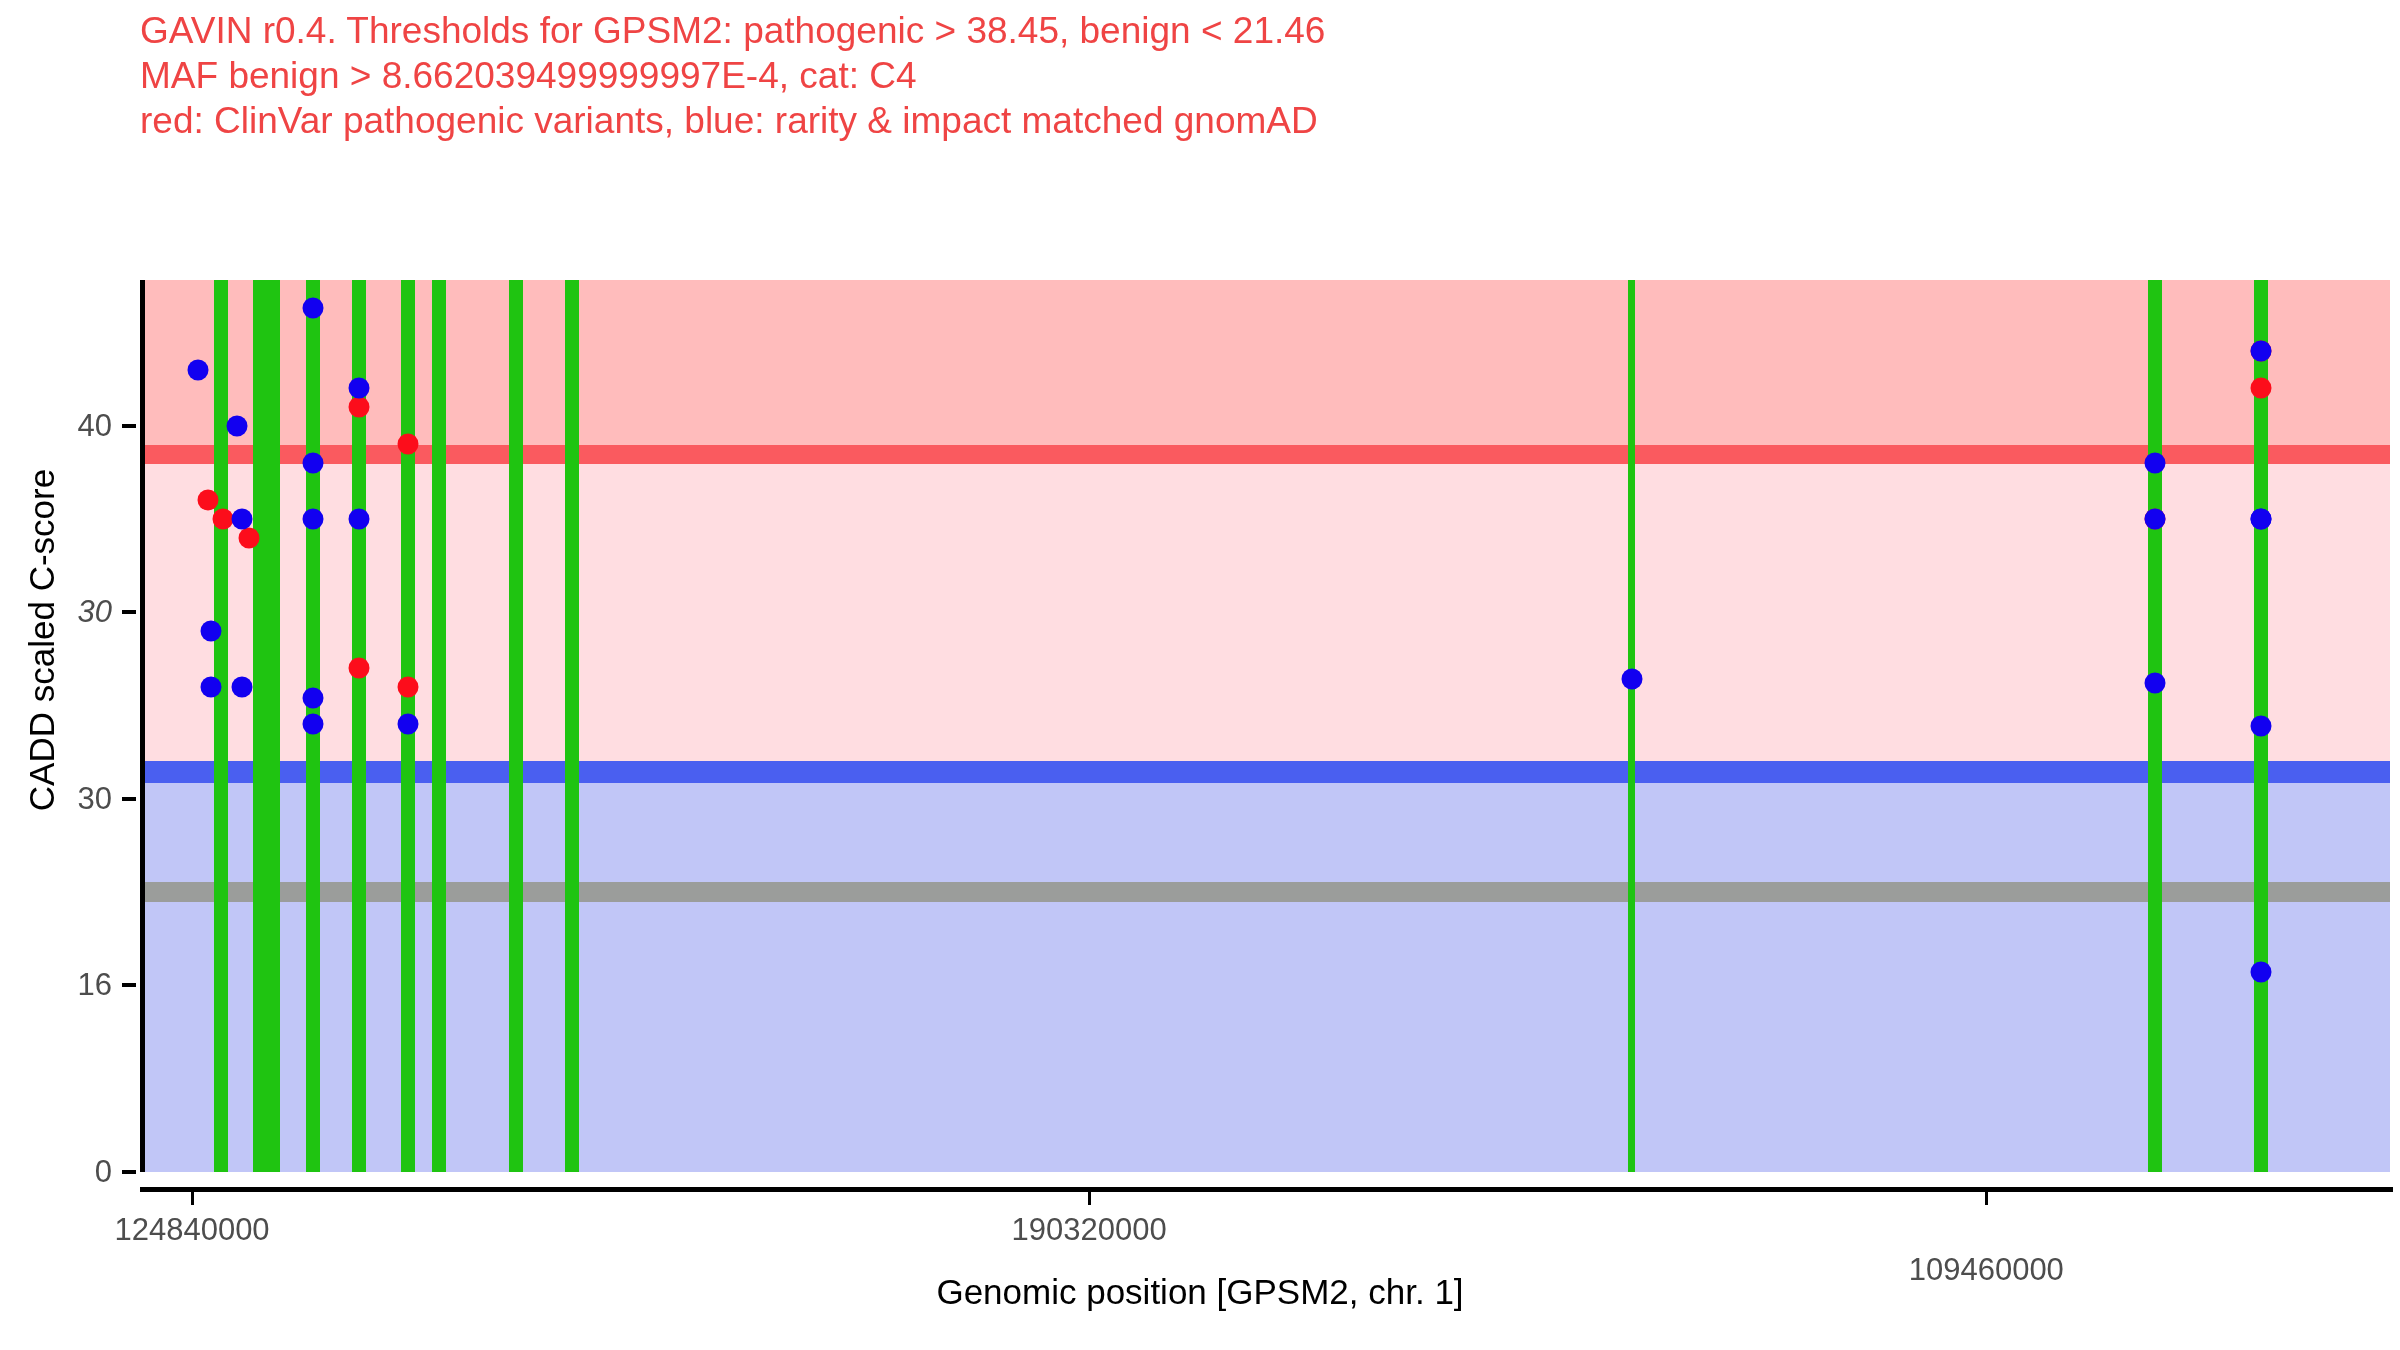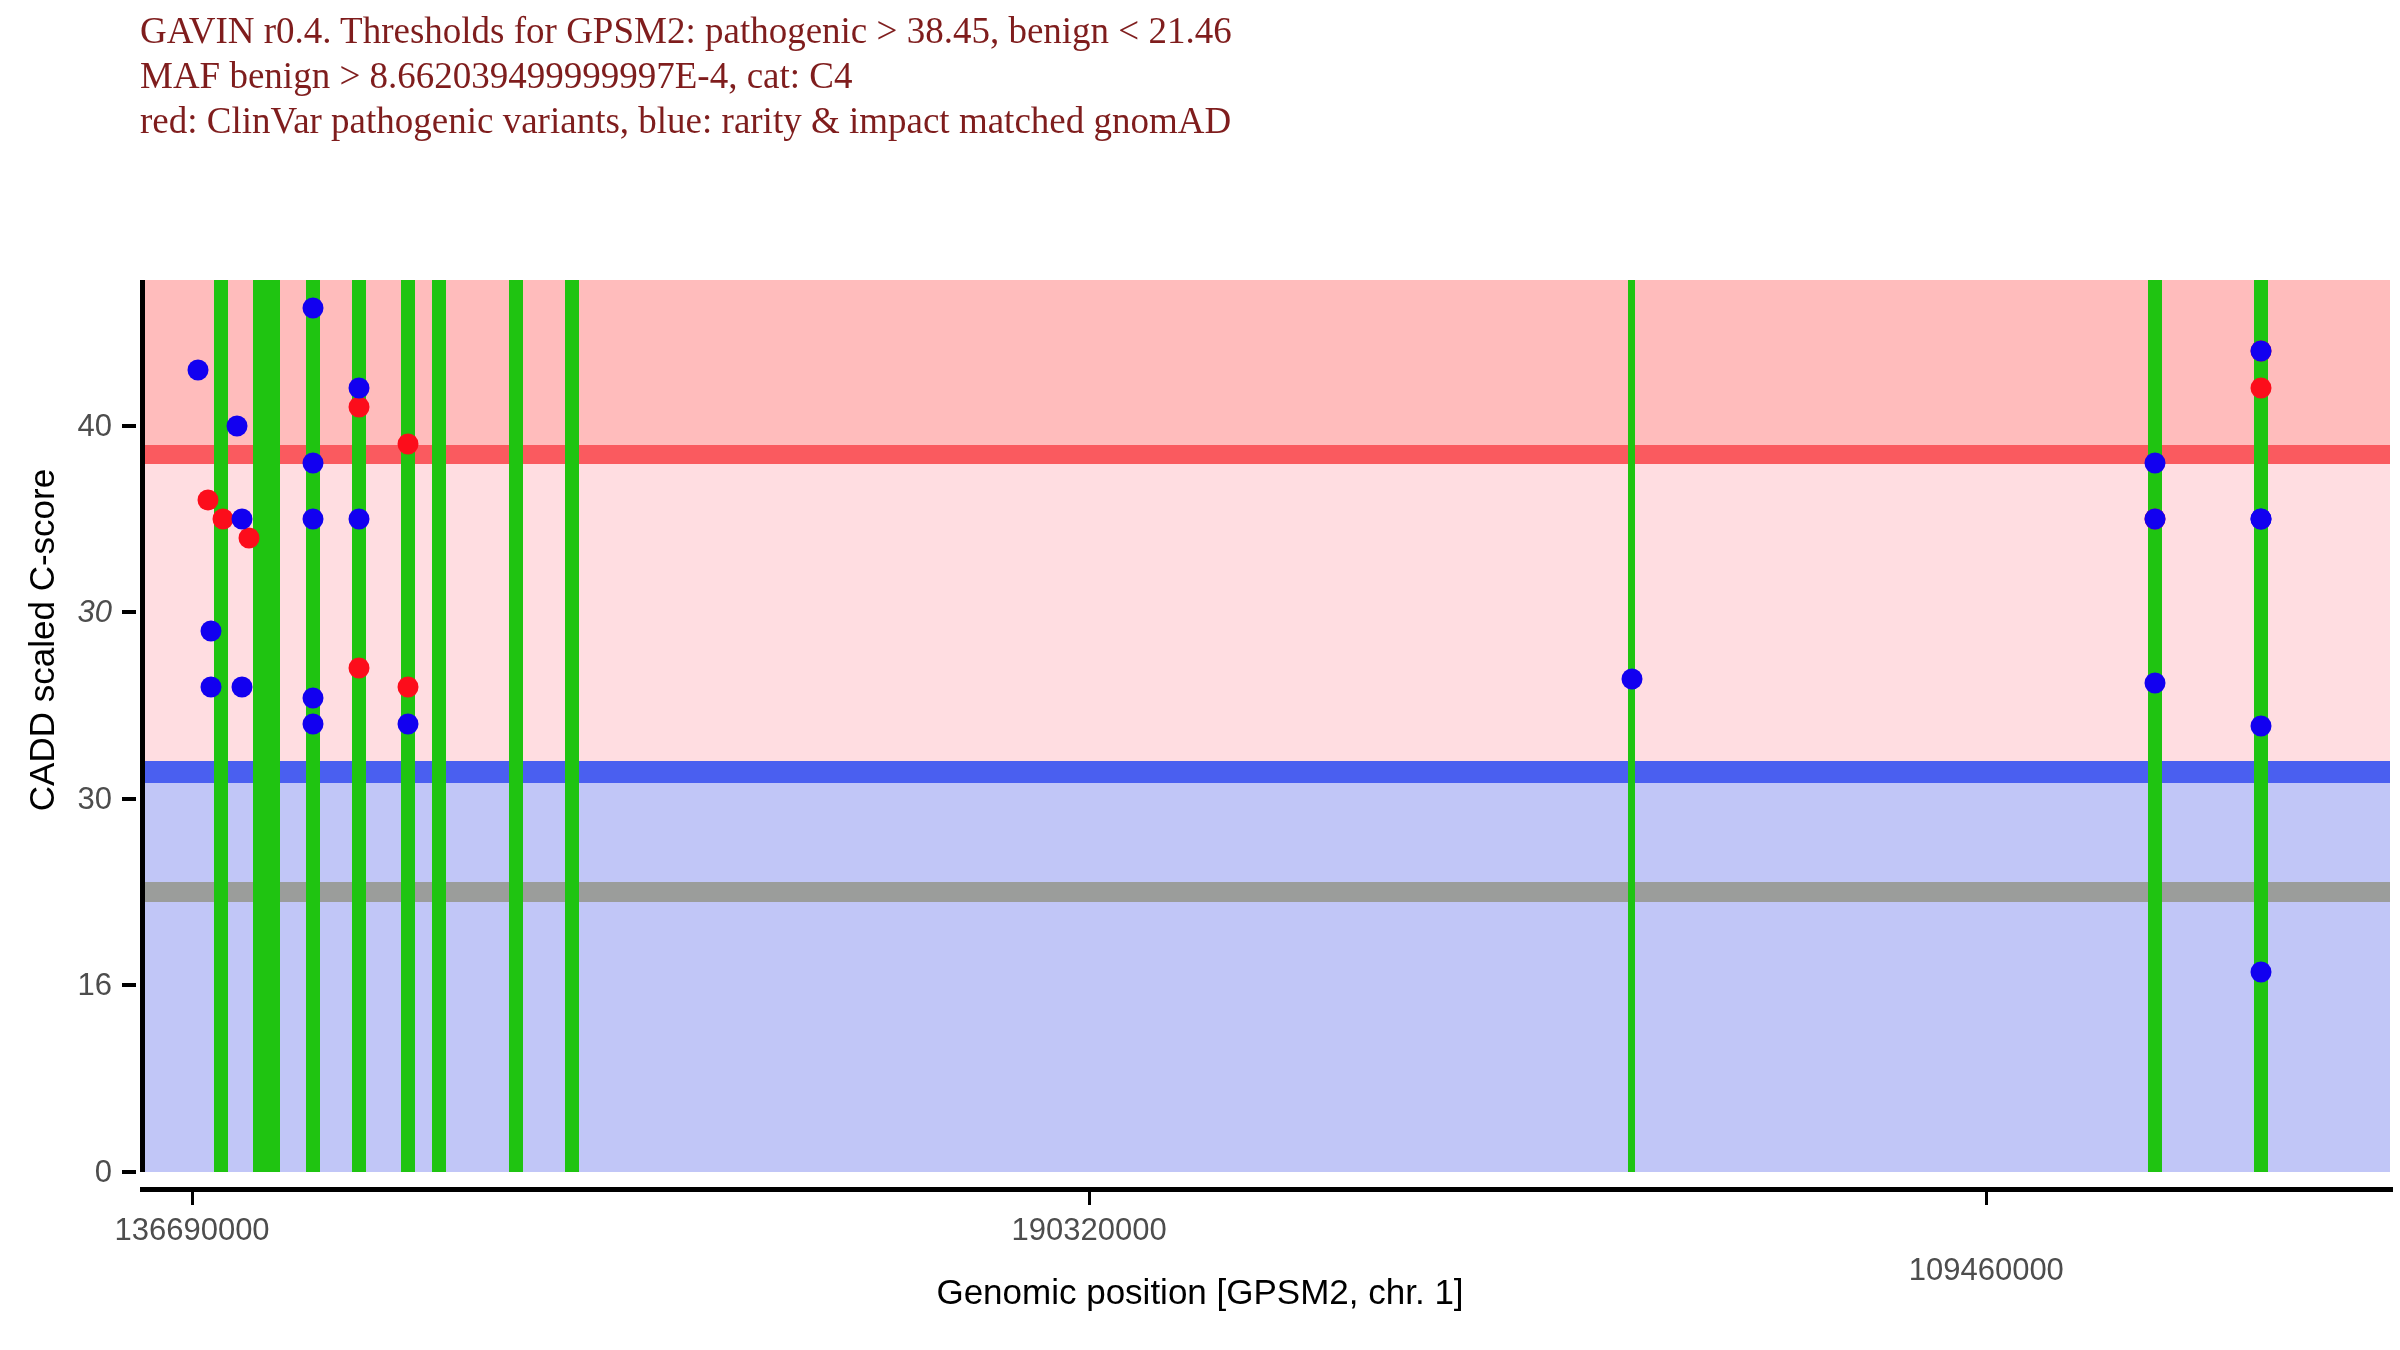--- a/index.html
+++ b/index.html
@@ -18,23 +18,22 @@
   
   #title-block {
     position: absolute;
     left: 140px;
     top: 8px;
     width: 2200px;
   }
   .title-line {
     font-size: 37px;
     line-height: 45px;
-    color: #7f1d1d;
+    color: #ef4444;
     white-space: pre;
-    font-family: Liberation Serif, serif;
   }
 
   
   #plot-area {
     position: absolute;
     left: 140px;
     top: 280px;
     width: 2250px;
     height: 892px;
     border-left: 5px solid #000000;
@@ -217,21 +216,21 @@
     <div class="y-tick-label" style="top: 1172px;">0</div>
     <div class="y-tick" style="top: 983.389px;"></div>
     <div class="y-tick-label" style="top: 985.389px;">16</div>
     <div class="y-tick" style="top: 796.778px;"></div>
     <div class="y-tick-label" style="top: 798.778px;">30</div>
     <div class="y-tick" style="top: 610.167px;"></div>
     <div class="y-tick-label" style="top: 612.167px; font-style: italic;">30</div>
     <div class="y-tick" style="top: 423.556px;"></div>
     <div class="y-tick-label" style="top: 425.556px;">40</div>
     <div class="x-tick" style="left: 191.033px;"></div>
-    <div class="x-tick-label" style="left: 192.033px;">136690000</div>
+    <div class="x-tick-label" style="left: 192.033px;">124840000</div>
     <div class="x-tick" style="left: 1088.16px;"></div>
     <div class="x-tick-label" style="left: 1089.16px;">190320000</div>
     <div class="x-tick" style="left: 1985.29px;"></div>
     <div class="x-tick-label" style="left: 1986.29px; margin-top: 40px;">109460000</div>
   </div>
 
 <div id="x-axis-title">Genomic position [GPSM2, chr. 1]</div>
 <div id="y-axis-title">CADD scaled C-score</div>
 
 </body></html>

